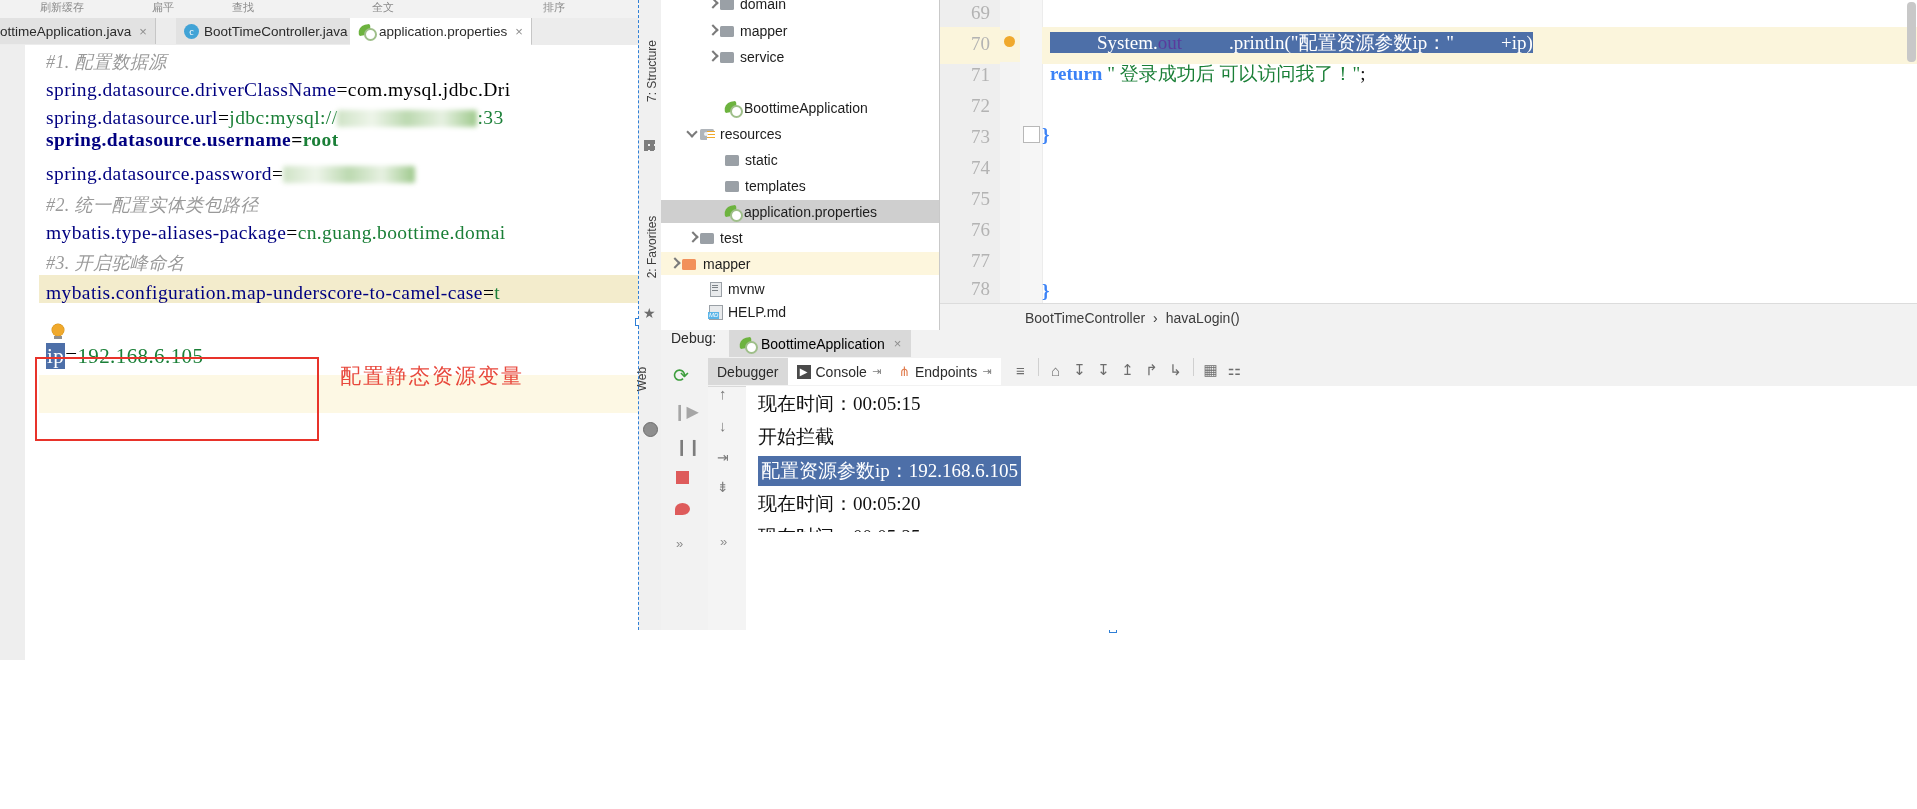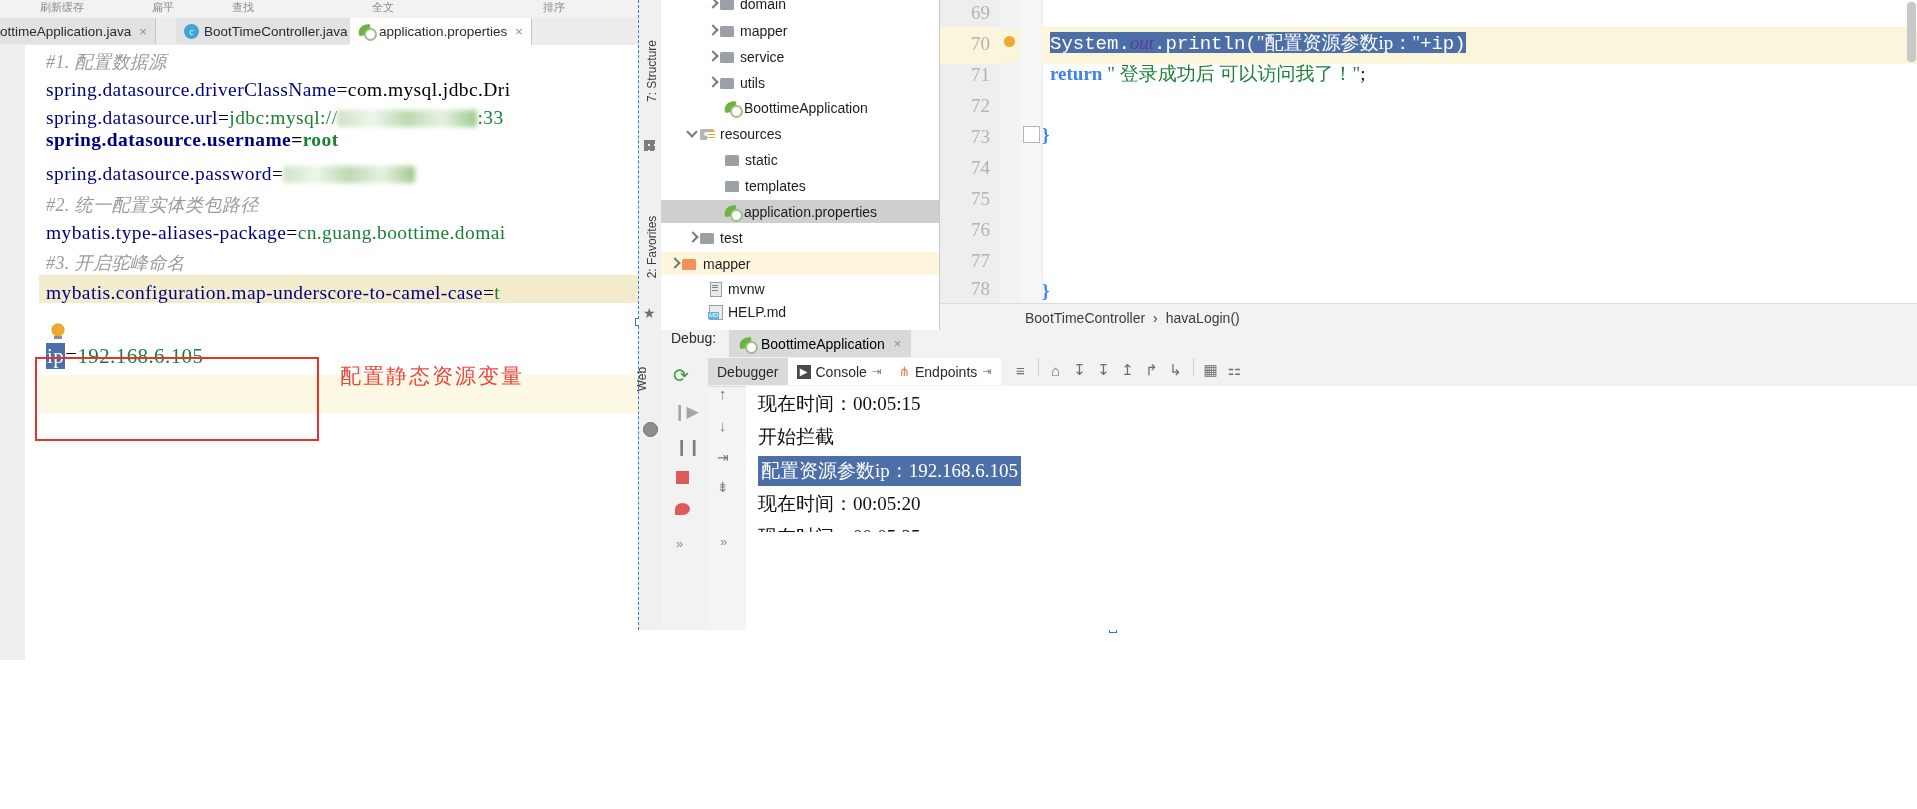--- a/index.html
+++ b/index.html
@@ -2,21 +2,21 @@
 <html><head>
 <meta charset="utf-8">
 <style>
   html,body{margin:0;padding:0;}
   body{
     width:1917px;height:809px;position:relative;overflow:hidden;
     background:#ffffff;
     font-family:"Liberation Sans","DejaVu Sans",sans-serif;
     font-size:13px;color:#000;
   }
-  .mono{font-family:Liberation Mono, monospace;}
+  .mono{font-family:Liberation Serif, serif;padding-left:47px;}
 
   
   #bgwin{position:absolute;left:0;top:0;width:800px;height:660px;background:#fff;}
   #bg-menubar{position:absolute;left:0;top:0;width:800px;height:18px;background:#f2f2f2;border-bottom:1px solid #d6d6d6;}
   #bg-menubar .mi{position:absolute;top:0px;font-size:11px;color:#8a8a8a;white-space:nowrap;}
 
   #bg-tabs{position:absolute;left:0;top:18px;width:800px;height:27px;background:#ececec;border-bottom:1px solid #b8b8b8;}
   .bgtab{position:absolute;top:0;height:26px;display:flex;align-items:center;gap:5px;
          padding:0 8px;font-size:13.5px;color:#2b2b2b;white-space:nowrap;background:#e2e2e2;
          border-right:1px solid #c6c6c6;}
@@ -91,21 +91,21 @@
 
   #fg-code{position:absolute;left:301px;top:0px;width:978px;height:330px;background:#ffffff;overflow:hidden;}
   #codenums{position:absolute;left:0;top:0;width:60px;height:303px;background:#eeeeee;}
   .lnum{position:absolute;right:10px;font-size:19px;color:#b3b3b3;font-family:"Liberation Serif",serif;}
   .lnumhl{position:absolute;left:0;width:60px;height:37px;background:#fbf5dc;}
   #codegutter{position:absolute;left:60px;top:0;width:20px;height:303px;background:#f3f3f3;}
   #codefoldcol{position:absolute;left:80px;top:0;width:22px;height:303px;background:#f6f6f6;border-right:1px solid #ececec;}
   .cline{position:absolute;white-space:nowrap;font-size:19px;font-family:"Liberation Serif","DejaVu Serif",serif;}
   .ckw{color:#3b82f6;font-weight:bold;}
   .cstr{color:#1a7f37;}
-  .cfield{color:#5a3b9c;font-style:italic;}
+  .cfield{color:#5a3b9c;}
   .csel{background:#4d6fa8;color:#ffffff;}
   #breadcrumb{position:absolute;left:301px;top:303px;width:978px;height:27px;background:#f2f2f2;
     border-top:1px solid #dcdcdc;display:flex;align-items:center;gap:8px;padding-left:85px;font-size:14px;color:#3c3c3c;}
 
   
   #fg-debug{position:absolute;left:22px;top:330px;width:1257px;height:300px;background:#f2f2f2;}
   #dbg-header{position:absolute;left:0;top:0;width:1257px;height:28px;background:#f2f2f2;border-bottom:1px solid #d9d9d9;}
   #dbg-header .lbl{position:absolute;left:10px;top:0;font-size:14px;color:#2b2b2b;}
   #dbg-tab{position:absolute;left:68px;top:0px;height:27px;background:#d9d9d9;display:flex;align-items:center;gap:6px;padding:0 10px;font-size:14px;}
   #dbg-strip{position:absolute;left:0;top:28px;width:47px;height:272px;background:#f2f2f2;border-right:1px solid #dcdcdc;}
@@ -224,26 +224,20 @@
       <span style="margin-left:4px;">mapper</span>
       </div>
 
     <div class="trow" style="top:45px;">
       <span style="width:46px;"></span>
         <span class="arrow"></span>
         <span class="fold grey"></span>
       <span style="margin-left:4px;">service</span>
       </div>
 
-    <div class="trow" style="top:71px;">
-      <span style="width:46px;"></span>
-        <span class="arrow"></span>
-        <span class="fold grey"></span>
-      <span style="margin-left:4px;">utils</span>
-      </div>
 
     <div class="trow" style="top:96px;">
       <span style="width:63px;"></span>
       <span class="ic-spring">
           <i class="leaf"></i>
           <i class="gear"></i>
         </span>
       <span style="margin-left:4px;">BoottimeApplication</span>
       </div>
 

